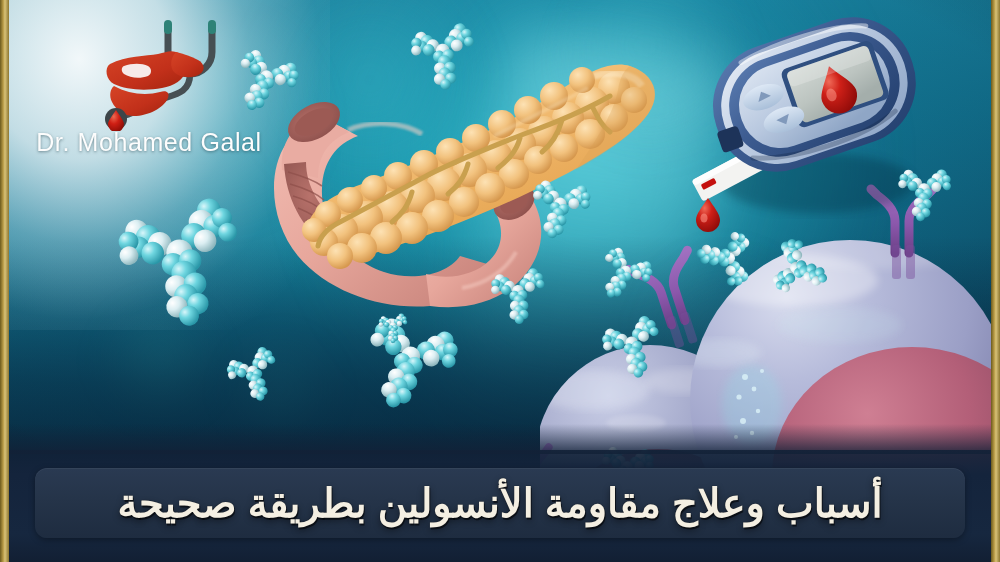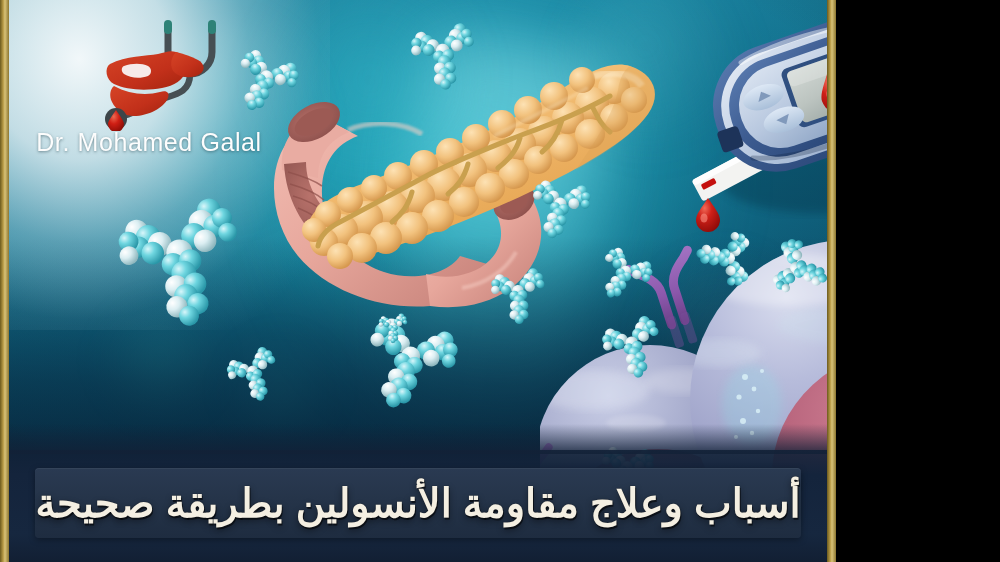--- a/index.html
+++ b/index.html
@@ -1,20 +1,20 @@
 <!DOCTYPE html>
 <html><head>
 <meta charset="utf-8">
 <style>
   * { margin:0; padding:0; box-sizing:border-box; }
   html,body { width:1000px; height:562px; overflow:hidden; background:#000; }
   body { font-family:"Liberation Sans", sans-serif; }
 
   #stage {
-    position:relative; width:836px; height:562px; overflow:hidden;
+    position:relative; width:1000px; height:562px; overflow:hidden;
     background:#0a2230;
   }
 
   
   .frame-left, .frame-right {
     position:absolute; top:0; bottom:0; width:9px; z-index:70;
     background:linear-gradient(90deg,#6b5a1e 0%, #b79a45 35%, #d8c278 55%, #8c7630 100%);
   }
   .frame-left { left:0; }
   .frame-right { right:0; }
@@ -89,21 +89,21 @@
   #banner {
     position:absolute; left:0; right:0; bottom:0; height:112px; z-index:60;
     background:linear-gradient(180deg, rgba(17,33,55,0.90) 0%, #14243c 22%, #16273f 75%, #121f33 100%);
   }
   #banner .haze-top {
     position:absolute; left:0; right:0; top:-26px; height:30px;
     background:linear-gradient(180deg, rgba(18,33,55,0) 0%, rgba(18,33,55,0.85) 100%);
   }
   #banner-box {
     position:absolute; left:35px; right:35px; top:18px; height:70px;
-    border-radius:4px;
+    border-radius:12px;
     background:linear-gradient(180deg,#2a3a52 0%, #253449 45%, #1e2c40 100%);
     box-shadow:inset 0 1px 0 rgba(255,255,255,0.05), 0 2px 6px rgba(0,0,0,0.35);
     display:flex; align-items:center; justify-content:center;
   }
   #banner-title {
     direction:rtl; color:#f4efe2; font-weight:700; font-size:40px;
     letter-spacing:0px; white-space:nowrap;
     text-shadow: 1px 2px 0 rgba(0,0,0,.55), 0 0 1px rgba(0,0,0,.8), 0 3px 7px rgba(0,0,0,.45);
   }
 </style>

